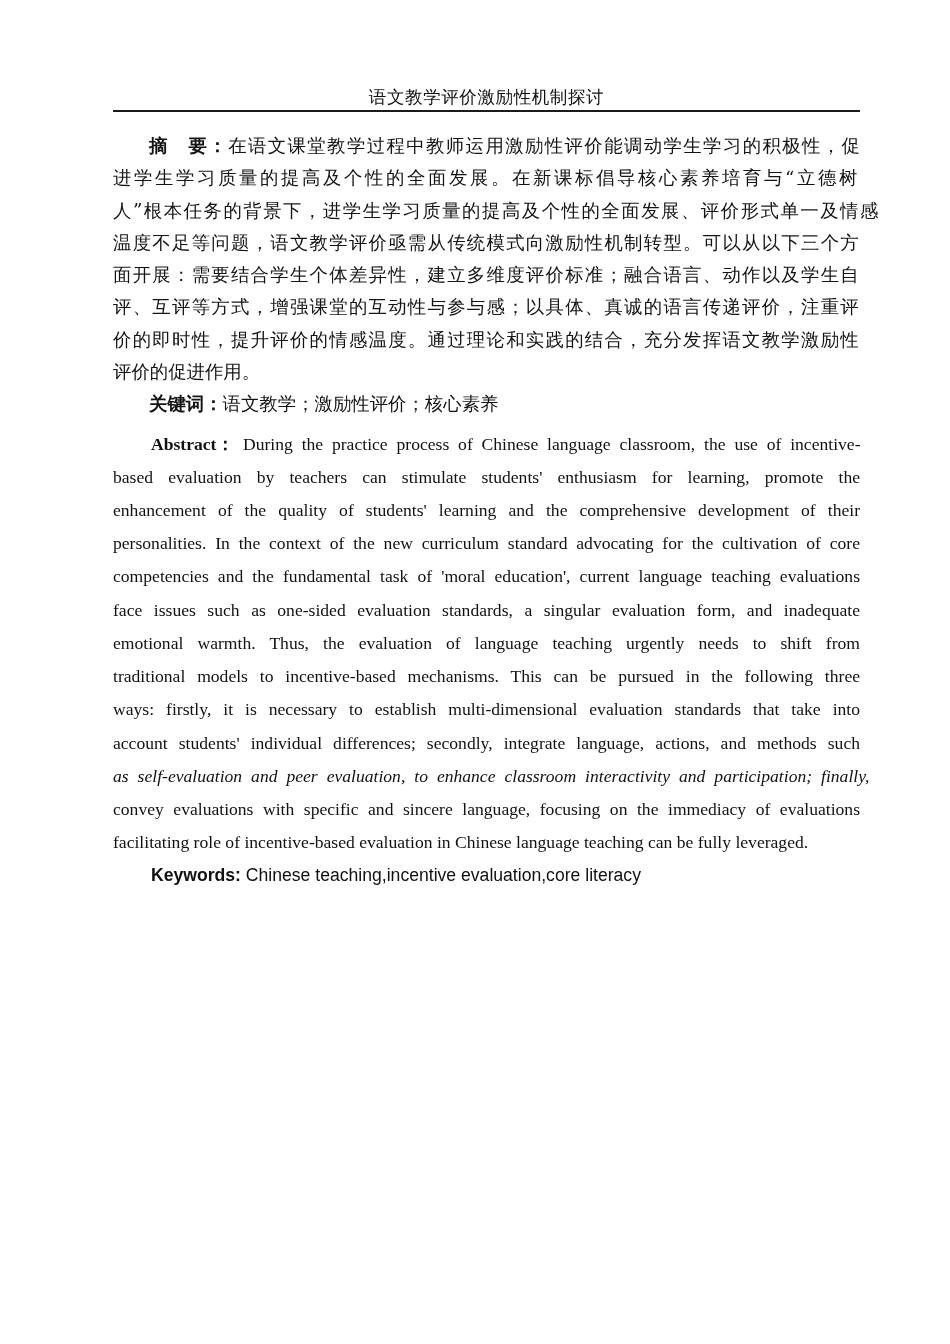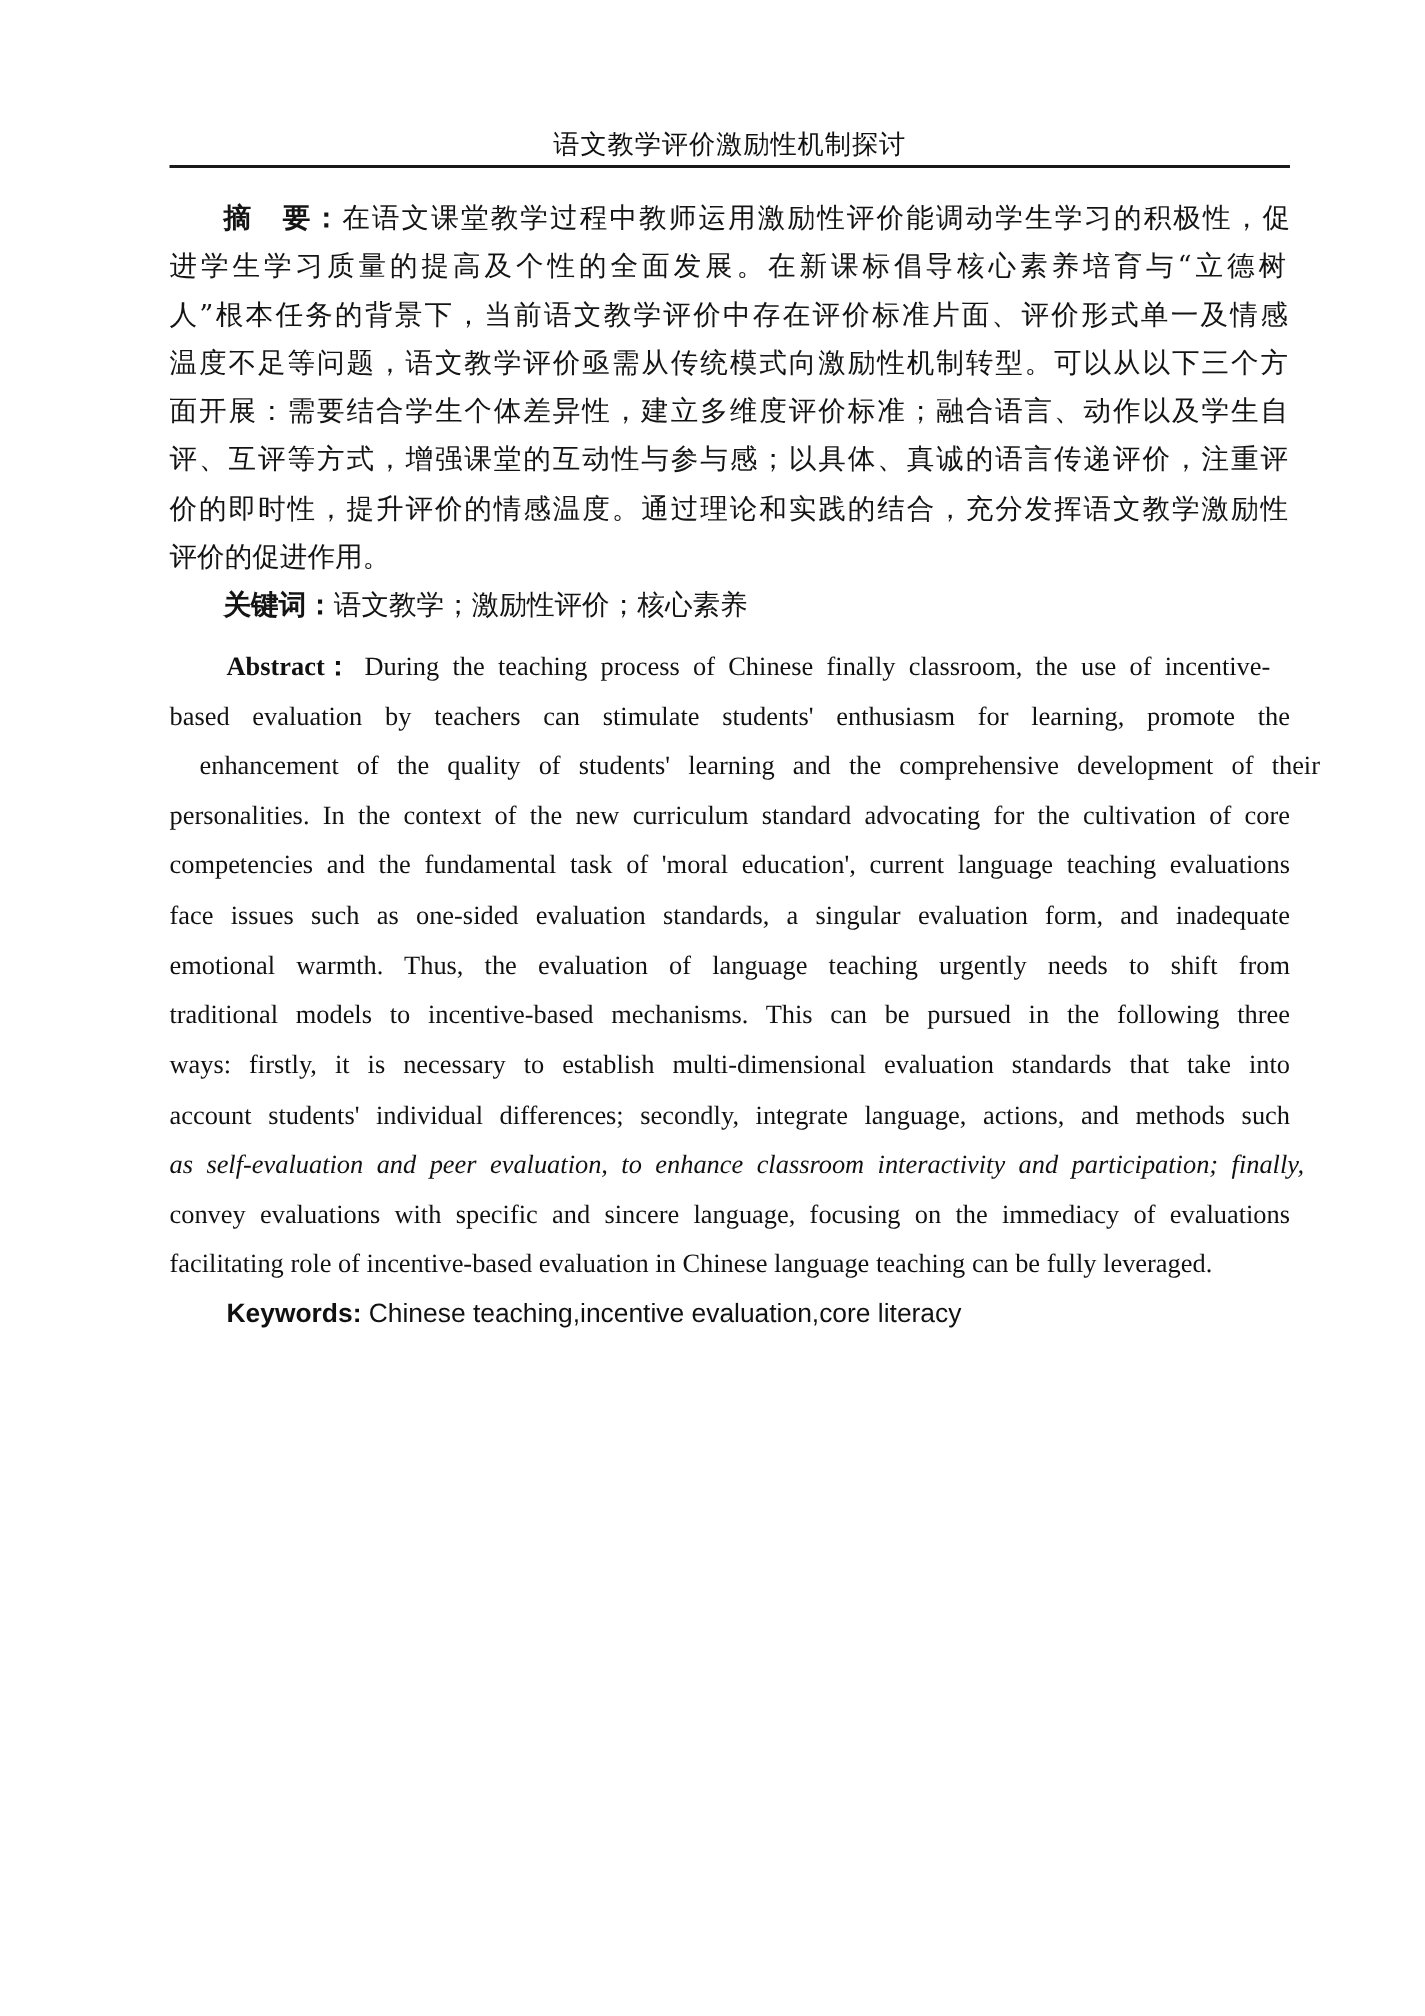--- a/index.html
+++ b/index.html
@@ -152,21 +152,21 @@
 
       <span class="cn-line indent just">
         <span style="letter-spacing: 1.39821px;"><span class="cn-label">摘　要：</span><span>在语文课堂教学过程中教师运用激励性评价能调动学生学习的积极性，促</span></span>
       </span>
 
       <span class="cn-line just">
         <span style="letter-spacing: 2.60894px;">进学生学习质量的提高及个性的全面发展。在新课标倡导核心素养培育与“立德树</span>
       </span>
 
       <span class="cn-line just">
-        <span style="letter-spacing: 1.5037px;">人”根本任务的背景下，当前语文教学评价中存在评价标准片面、评价形式单一及情感</span>
+        <span style="letter-spacing: 1.5037px;">人”根本任务的背景下，进学生学习质量的提高及个性的全面发展、评价形式单一及情感</span>
       </span>
 
       <span class="cn-line just">
         <span style="letter-spacing: 1.26727px;">温度不足等问题，语文教学评价亟需从传统模式向激励性机制转型。可以从以下三个方</span>
       </span>
 
       <span class="cn-line just">
         <span style="letter-spacing: 1.26727px;">面开展：需要结合学生个体差异性，建立多维度评价标准；融合语言、动作以及学生自</span>
       </span>
 
@@ -182,29 +182,29 @@
         <span>评价的促进作用。</span>
       </span>
     </div>
 
     <div class="cn-keywords"><span class="cn-label">关键词：</span><span>语文教学；激励性评价；核心素养</span></div>
 
     <div class="en-block">
       <div class="en-para">
 
         <span class="en-line indent just">
-          <span style="word-spacing: 4.44602px;"><span class="en-label">Abstract：</span>&nbsp;<span>During the teaching process of Chinese finally classroom, the use of incentive-</span></span>
+          <span style="word-spacing: 4.44602px;"><span class="en-label">Abstract：</span>&nbsp;<span>During the practice process of Chinese language classroom, the use of incentive-</span></span>
         </span>
 
         <span class="en-line just">
           <span style="word-spacing: 10.7685px;">based evaluation by teachers can stimulate students' enthusiasm for learning, promote the</span>
         </span>
 
         <span class="en-line just">
-          <span style="word-spacing: 7.67448px; margin-left: 20px;">enhancement of the quality of students' learning and the comprehensive development of their</span>
+          <span style="word-spacing: 7.67448px;">enhancement of the quality of students' learning and the comprehensive development of their</span>
         </span>
 
         <span class="en-line just">
           <span style="word-spacing: 4.46652px;">personalities. In the context of the new curriculum standard advocating for the cultivation of core</span>
         </span>
 
         <span class="en-line just">
           <span style="word-spacing: 4.71165px;">competencies and the fundamental task of 'moral education', current language teaching evaluations</span>
         </span>
 

